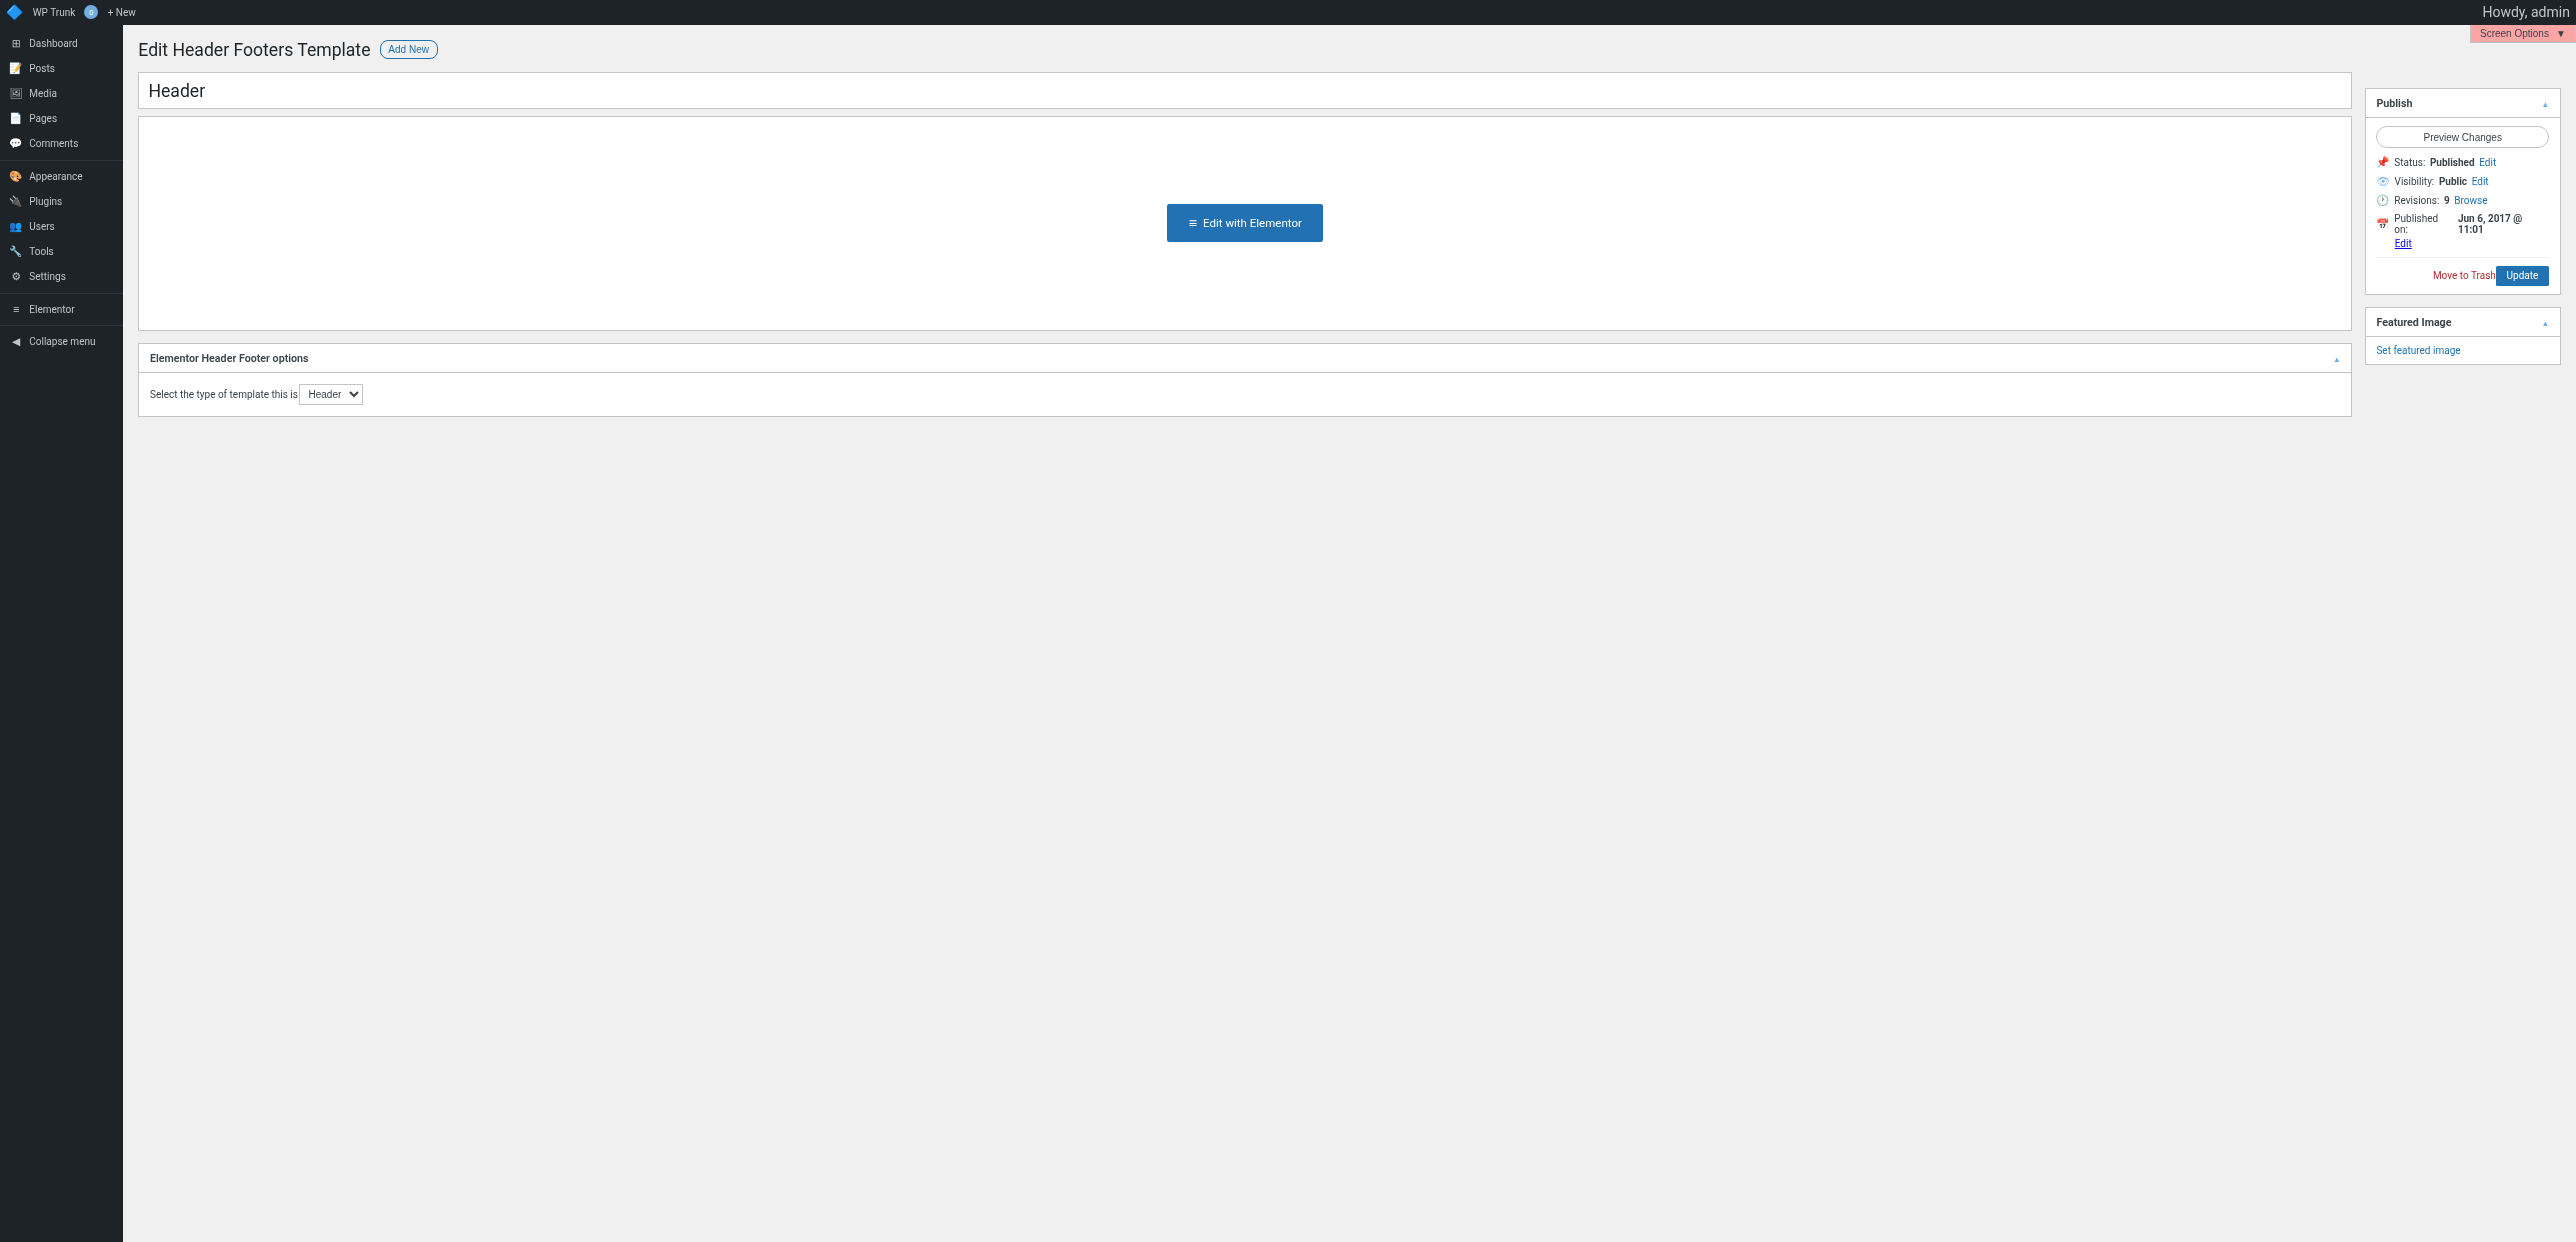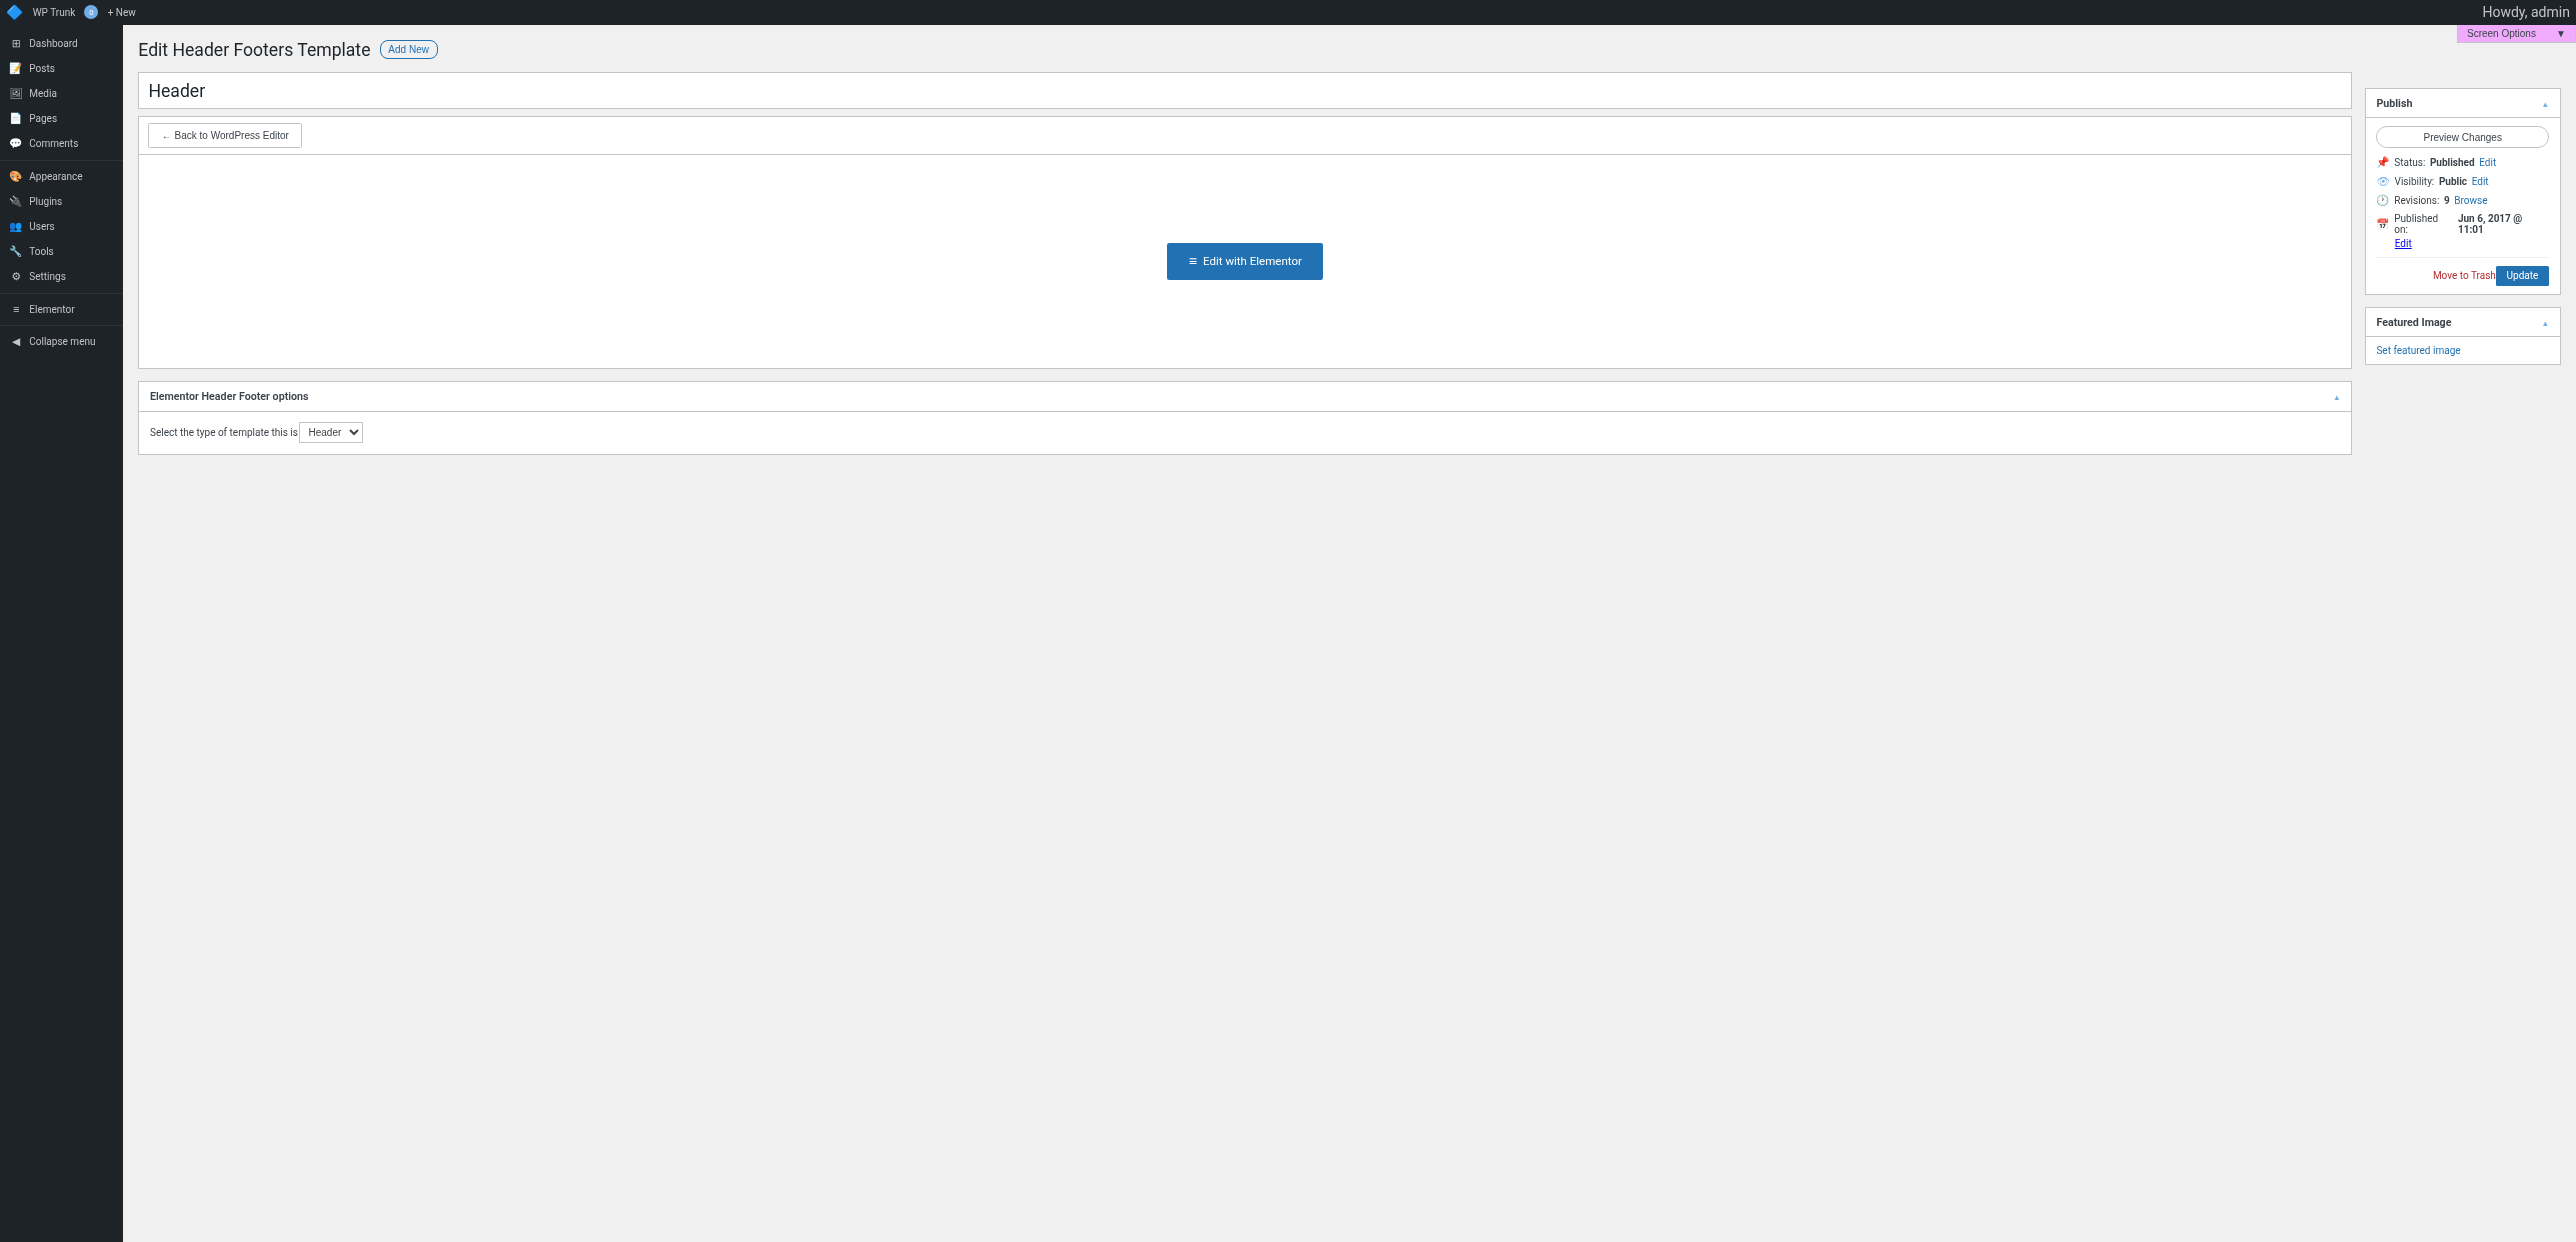--- a/index.html
+++ b/index.html
@@ -56,29 +56,29 @@
       flex: 1;
       padding: 15.3px 15.3px 15.3px 15.3px;
       background: #f0f0f1;
     }
 
     
     #screen-options-btn {
       position: fixed;
       top: 24.5px;
       right: 0;
-      background: #f0abfc;
+      background: #fca5a5;
       border: 0.8px solid #c3c4c7;
       border-top: none;
       padding: 3.1px 9.2px;
       font-size: 10px;
       cursor: pointer;
       display: flex;
       align-items: flex-end;
-      gap: 20px;
+      gap: 7px;
       color: #3c434a;
     }
 
     
     #page-header {
       display: flex;
       align-items: center;
       gap: 9.2px;
       margin-bottom: 12.3px;
     }
@@ -366,23 +366,20 @@
 
     <div id="content-area">
 
       <div id="editor-col">
 
         <div id="post-title-box">
           <input id="post-title-input" type="text" value="Header" style="">
         </div>
 
 
-        <div id="editor-top-bar">
-          <button id="back-btn">← Back to WordPress Editor</button>
-        </div>
 
         <div id="editor-preview">
           <button id="elementor-btn">
             <span style="font-size:14px;">≡</span>
             <span>Edit with Elementor</span>
           </button>
         </div>
 
         <div id="elementor-options-box">
           <div id="elementor-options-header">

